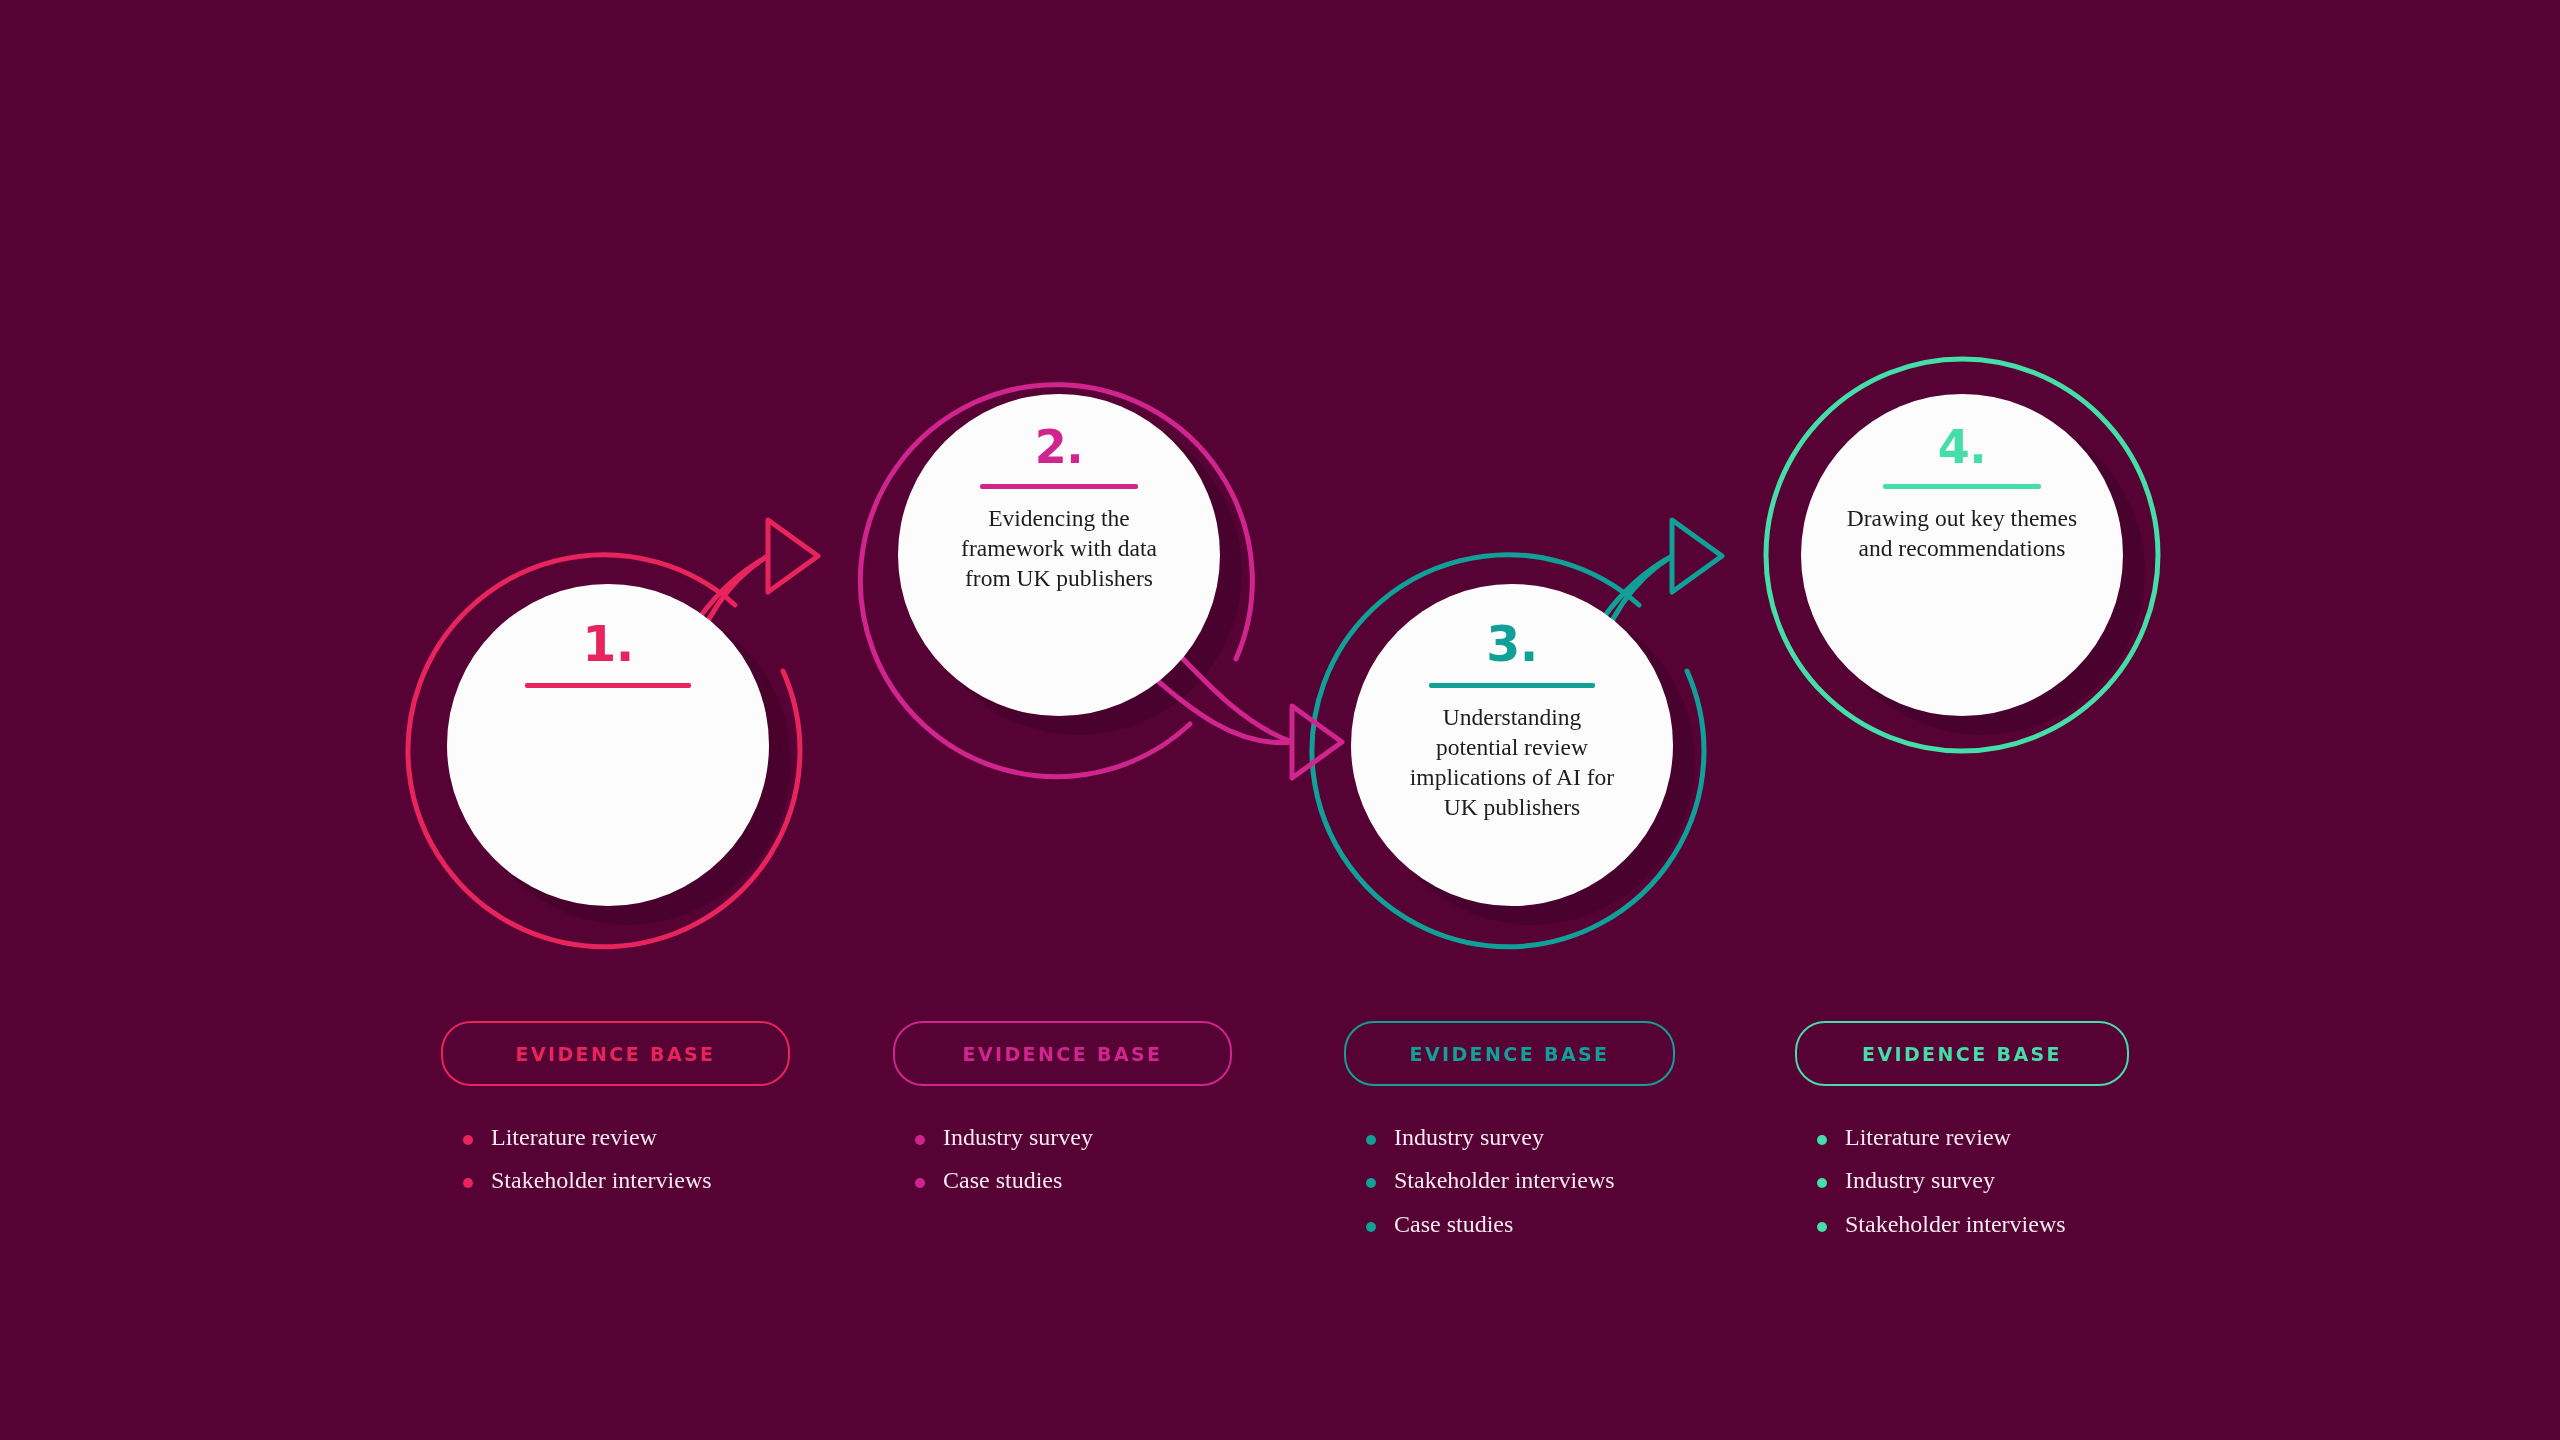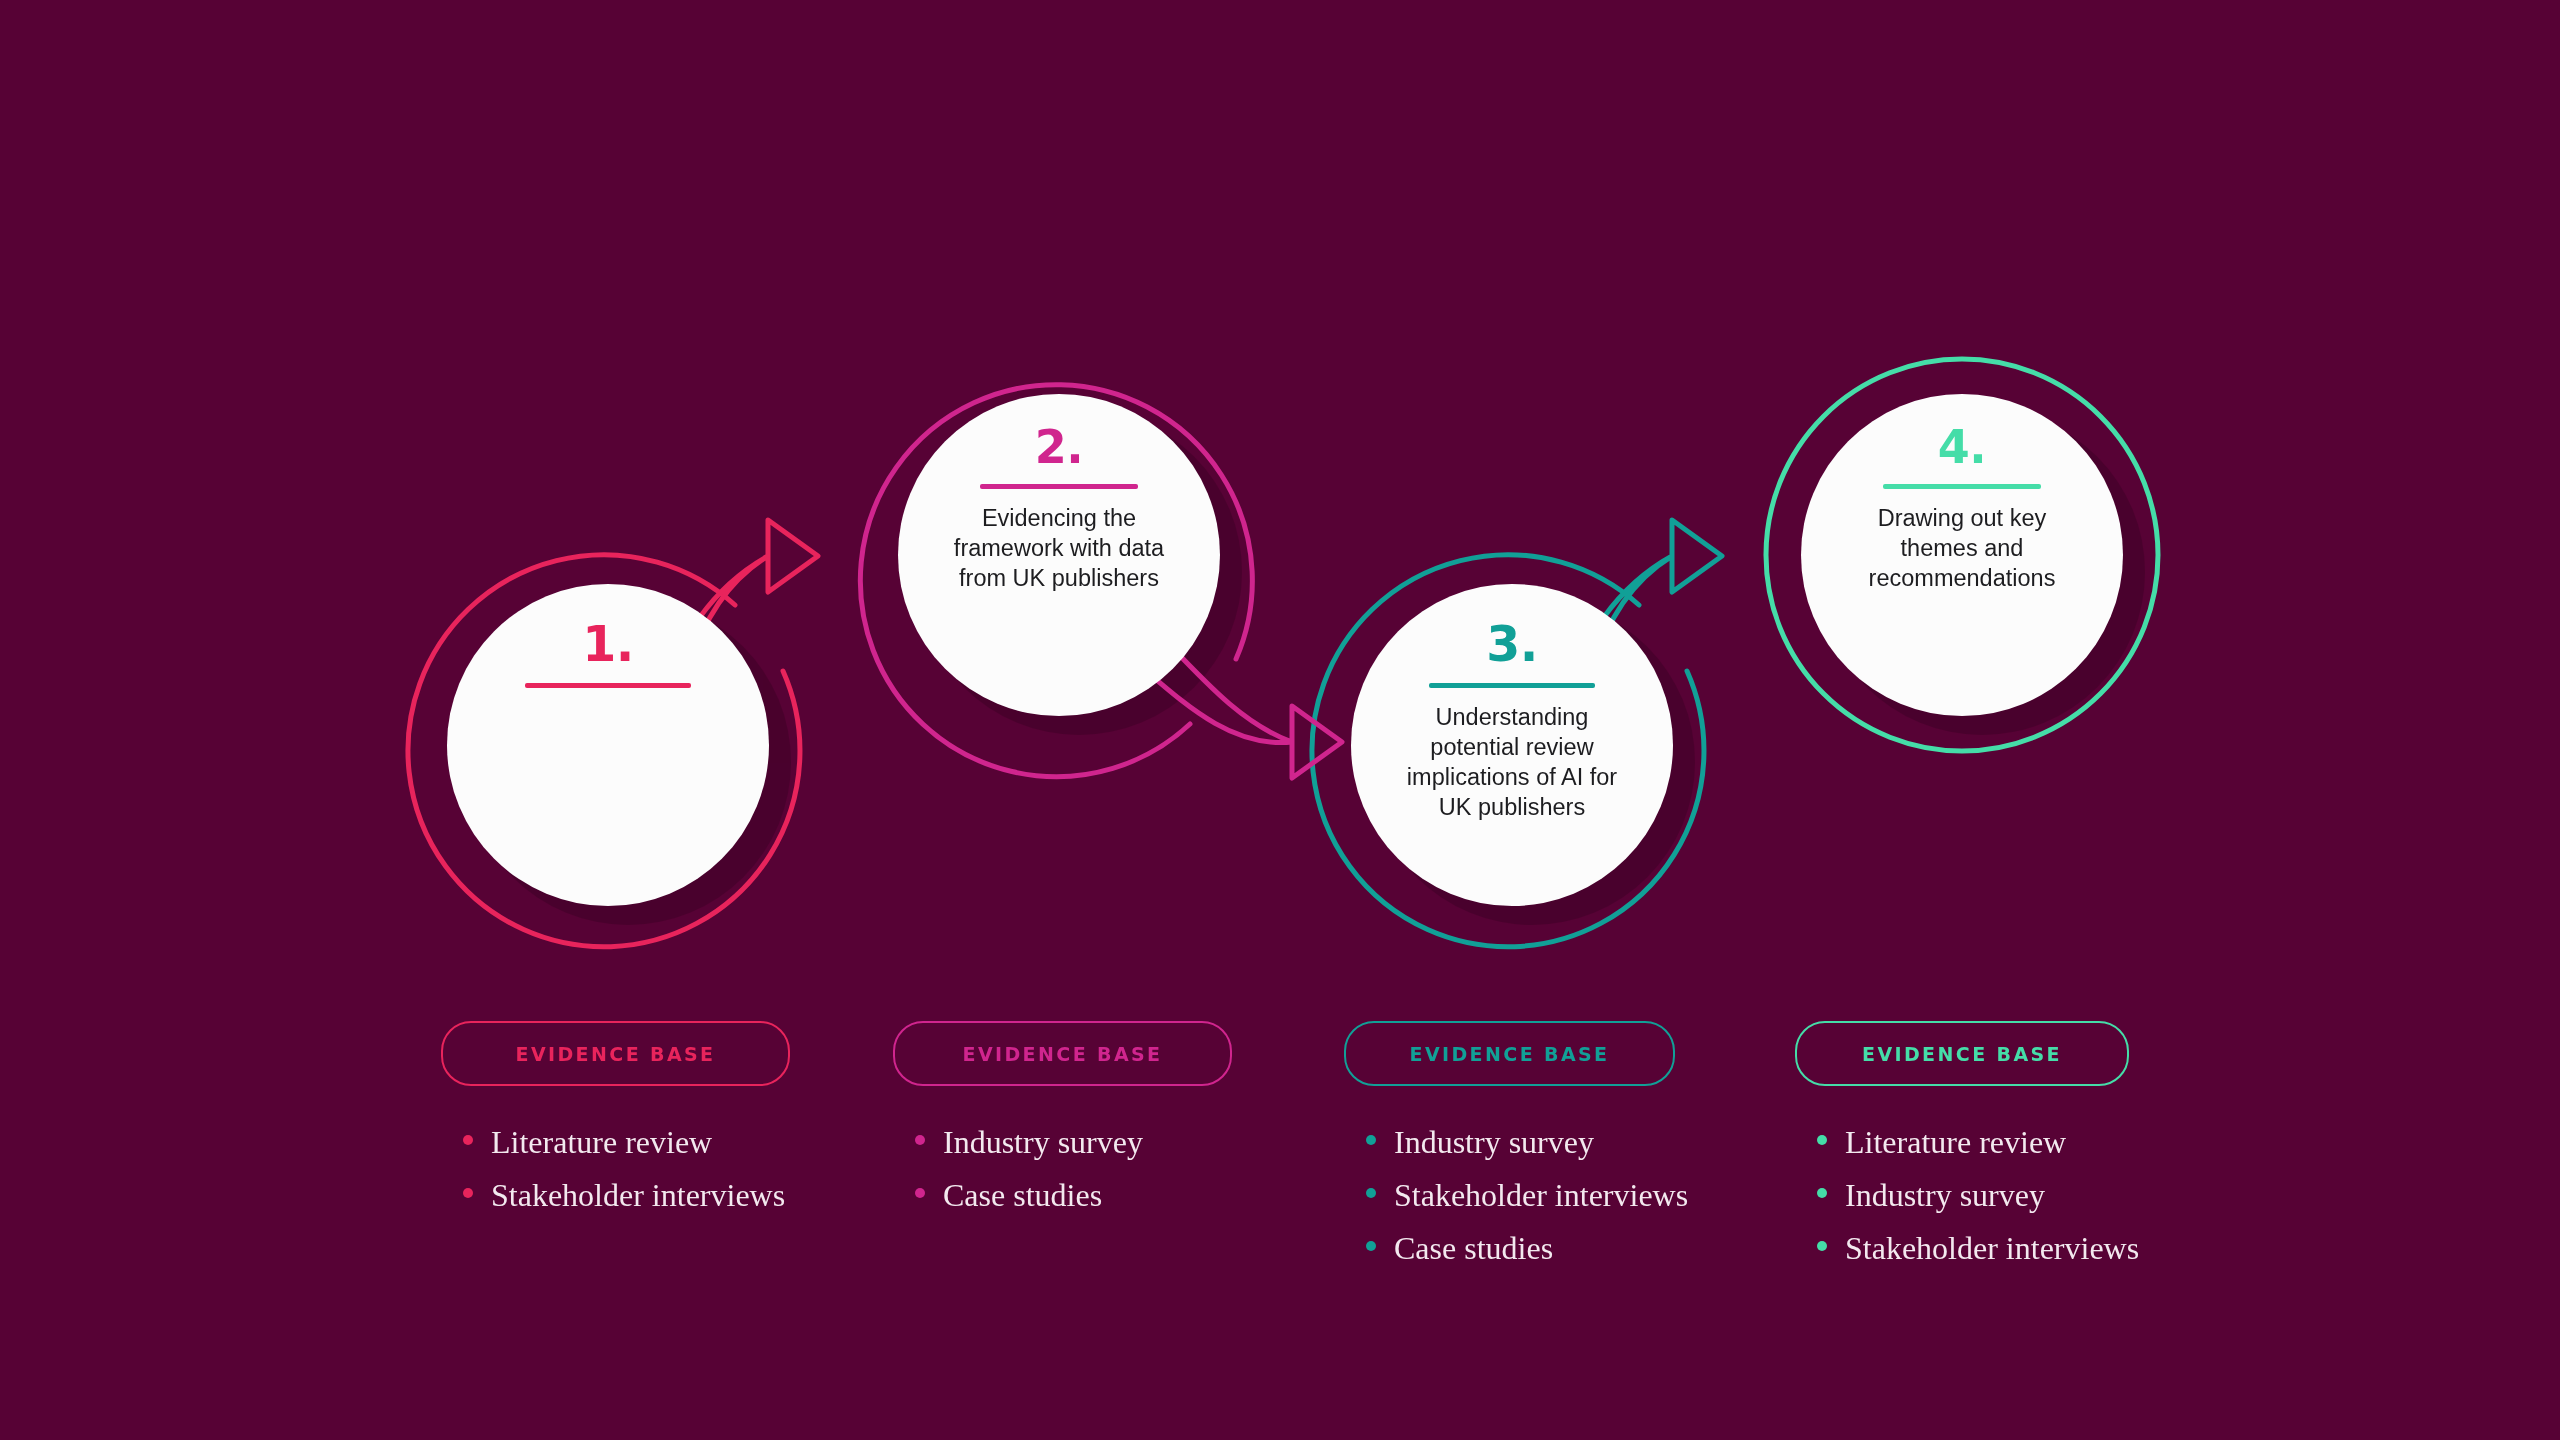--- a/index.html
+++ b/index.html
@@ -33,21 +33,21 @@
     font-weight:bold;
     line-height:1;
     letter-spacing:-.01em;
   }
   .node .rule{
     height:5px;
     border-radius:2px;
     margin:14px 0 14px 0;
   }
   .node .body{
-    font-family:Liberation Sans, sans-serif;
+    font-family:Liberation Serif, serif;
     color:#1d1d20;
     line-height:1.28;
   }
 
   
   #node-1{left:447px;top:584px;width:322px;height:322px;padding-top:36px;}
   #node-2{left:898px;top:394px;width:322px;height:322px;padding-top:30px;}
   #node-3{left:1351px;top:584px;width:322px;height:322px;padding-top:36px;}
   #node-4{left:1801px;top:394px;width:322px;height:322px;padding-top:30px;}
 
@@ -77,21 +77,21 @@
   #pill-2{left:893px;top:1021px;width:339px;}
   #pill-3{left:1344px;top:1021px;width:331px;}
   #pill-4{left:1795px;top:1021px;width:334px;}
 
   
   .evlist{
     position:absolute;
     list-style:none;
     margin:0;padding:0;
     font-family:"Liberation Serif", serif;
-    font-size:32px;
+    font-size:24px;
     color:#F3E9EF;
   }
   .evlist li{
     position:relative;
     padding-left:28px;
     margin-bottom:14px;
     line-height:1.22;
     white-space:nowrap;
   }
   .evlist li::before{

